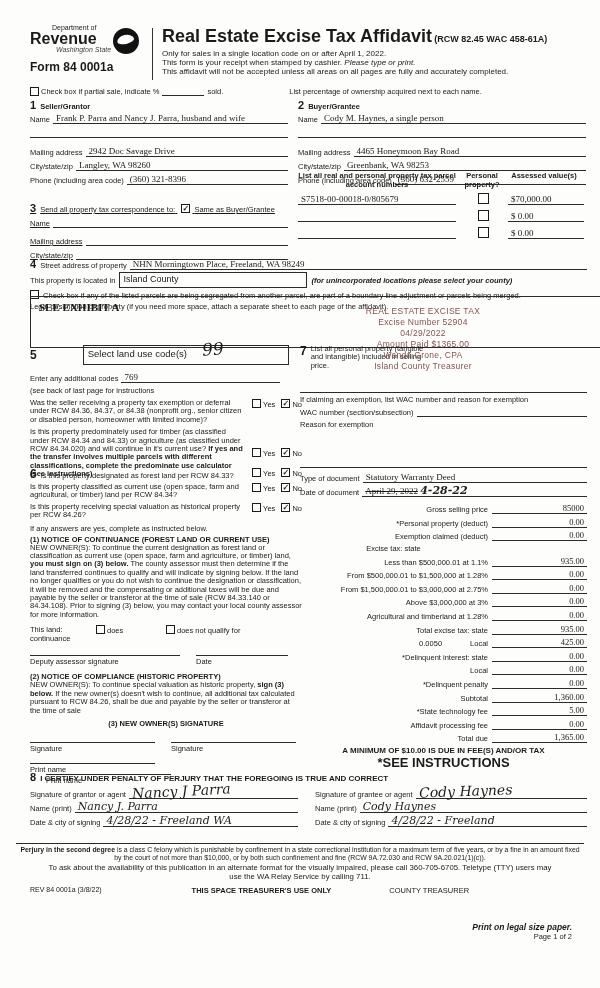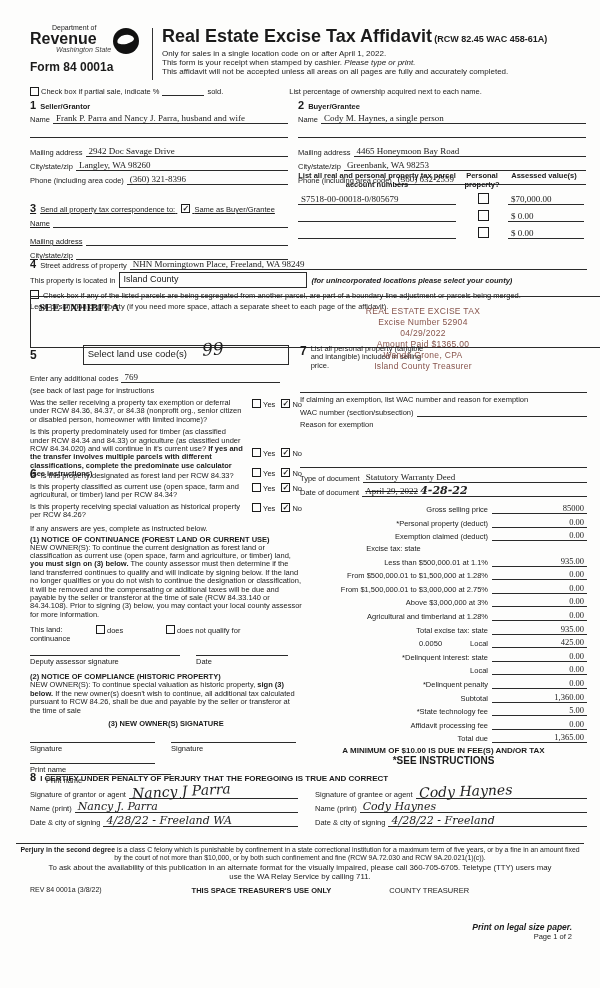--- a/index.html
+++ b/index.html
@@ -344,21 +344,21 @@
       <div class="trow">
           <span class="tlbl">Affidavit processing fee</span>
           <span class="tval">0.00</span>
         </div>
       <div class="trow">
           <span class="tlbl">Total due</span>
           <span class="tval">1,365.00</span>
         </div>
     </div>
     <div class="b c" style="font-size:8px;margin-top:2px;">A MINIMUM OF $10.00 IS DUE IN FEE(S) AND/OR TAX</div>
-    <div class="b c" style="font-size:10px;">*SEE INSTRUCTIONS</div>
+    <div class="b c" style="font-size:13px;">*SEE INSTRUCTIONS</div>
   </div>
 
   <div class="abs c" style="left:332px;top:306px;width:182px;font-size:8.5px;line-height:11px;letter-spacing:0.3px;color:#7d453c;opacity:0.92;">
     <div>REAL ESTATE EXCISE TAX</div>
     <div>Excise Number 52904</div>
     <div>04/29/2022</div>
     <div>Amount Paid $1365.00</div>
     <div>Wanda Grone, CPA</div>
     <div>Island County Treasurer</div>
   </div>

